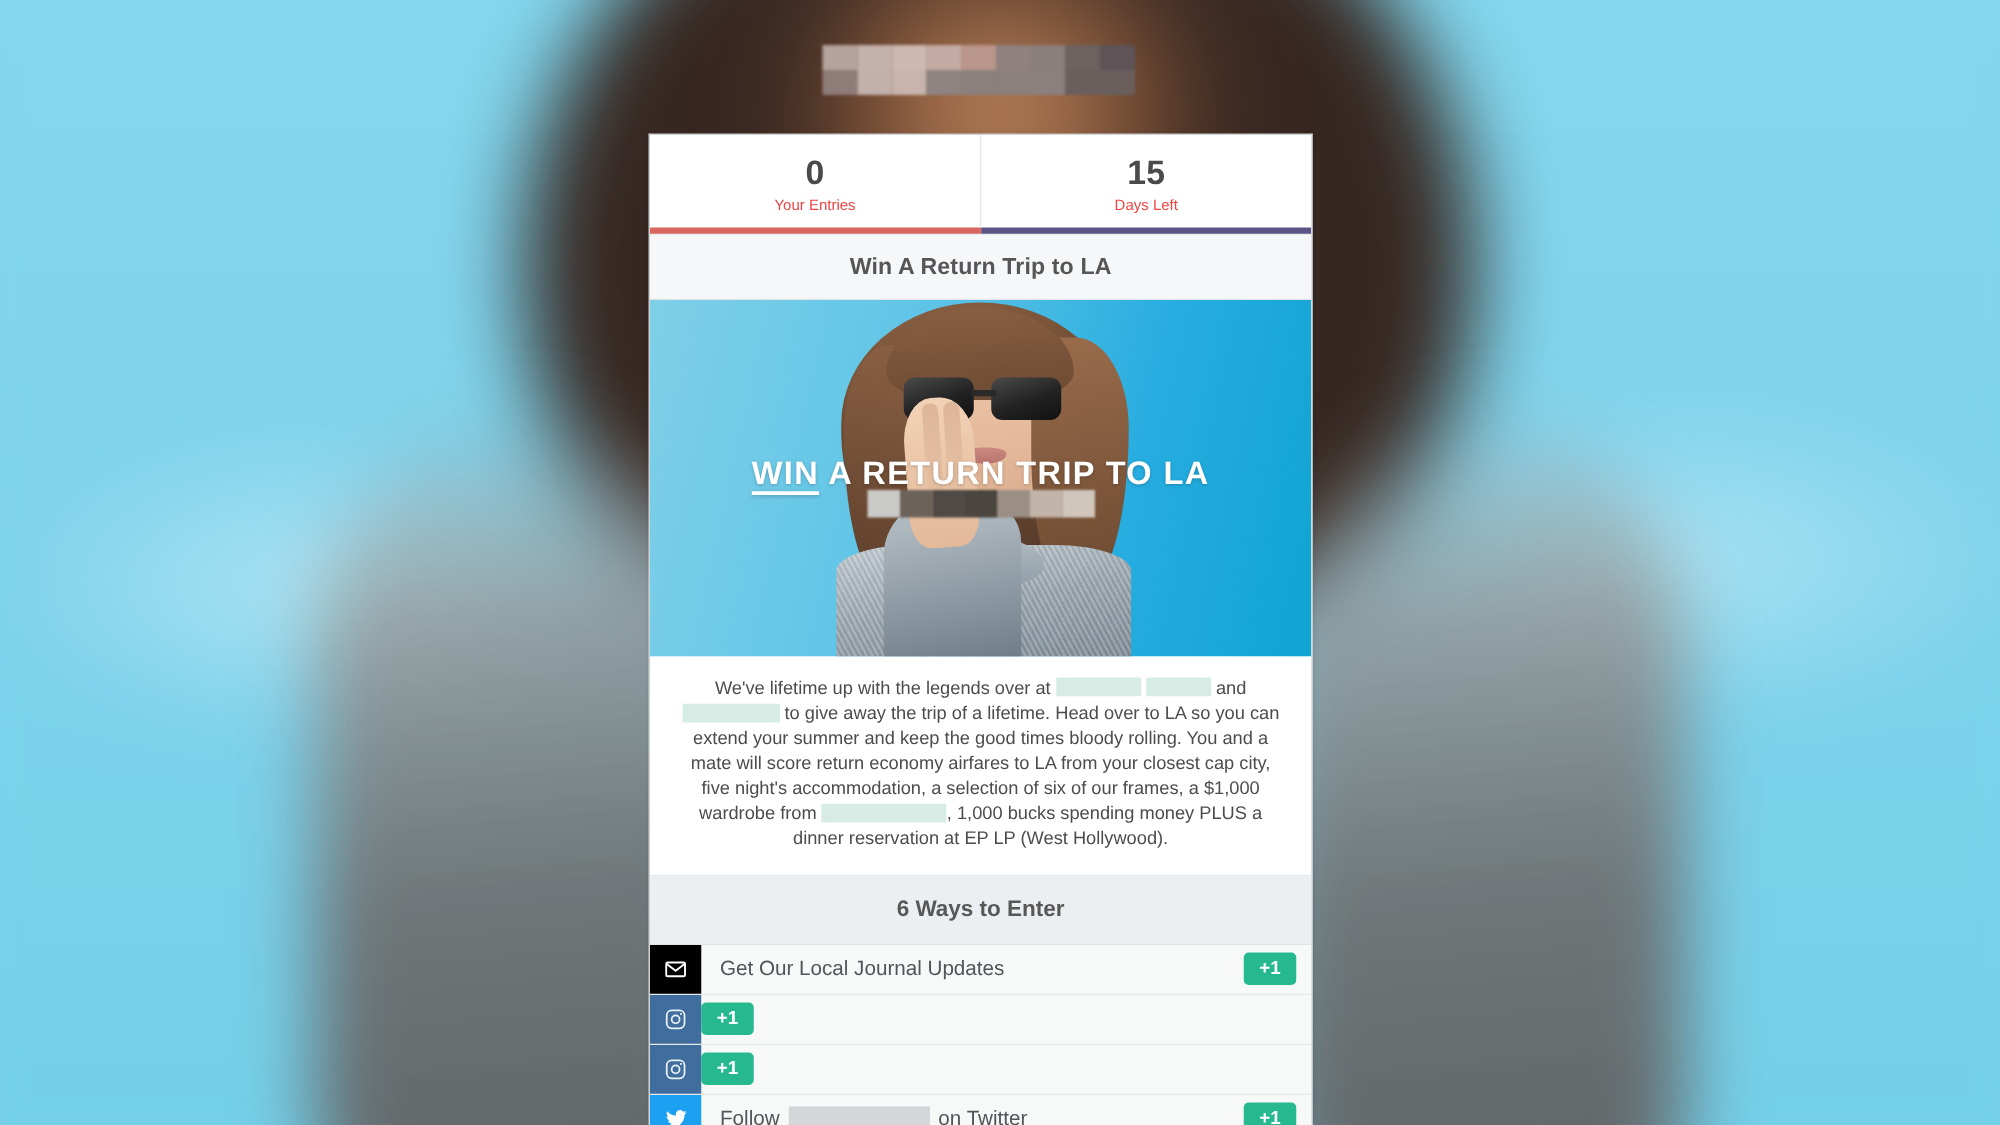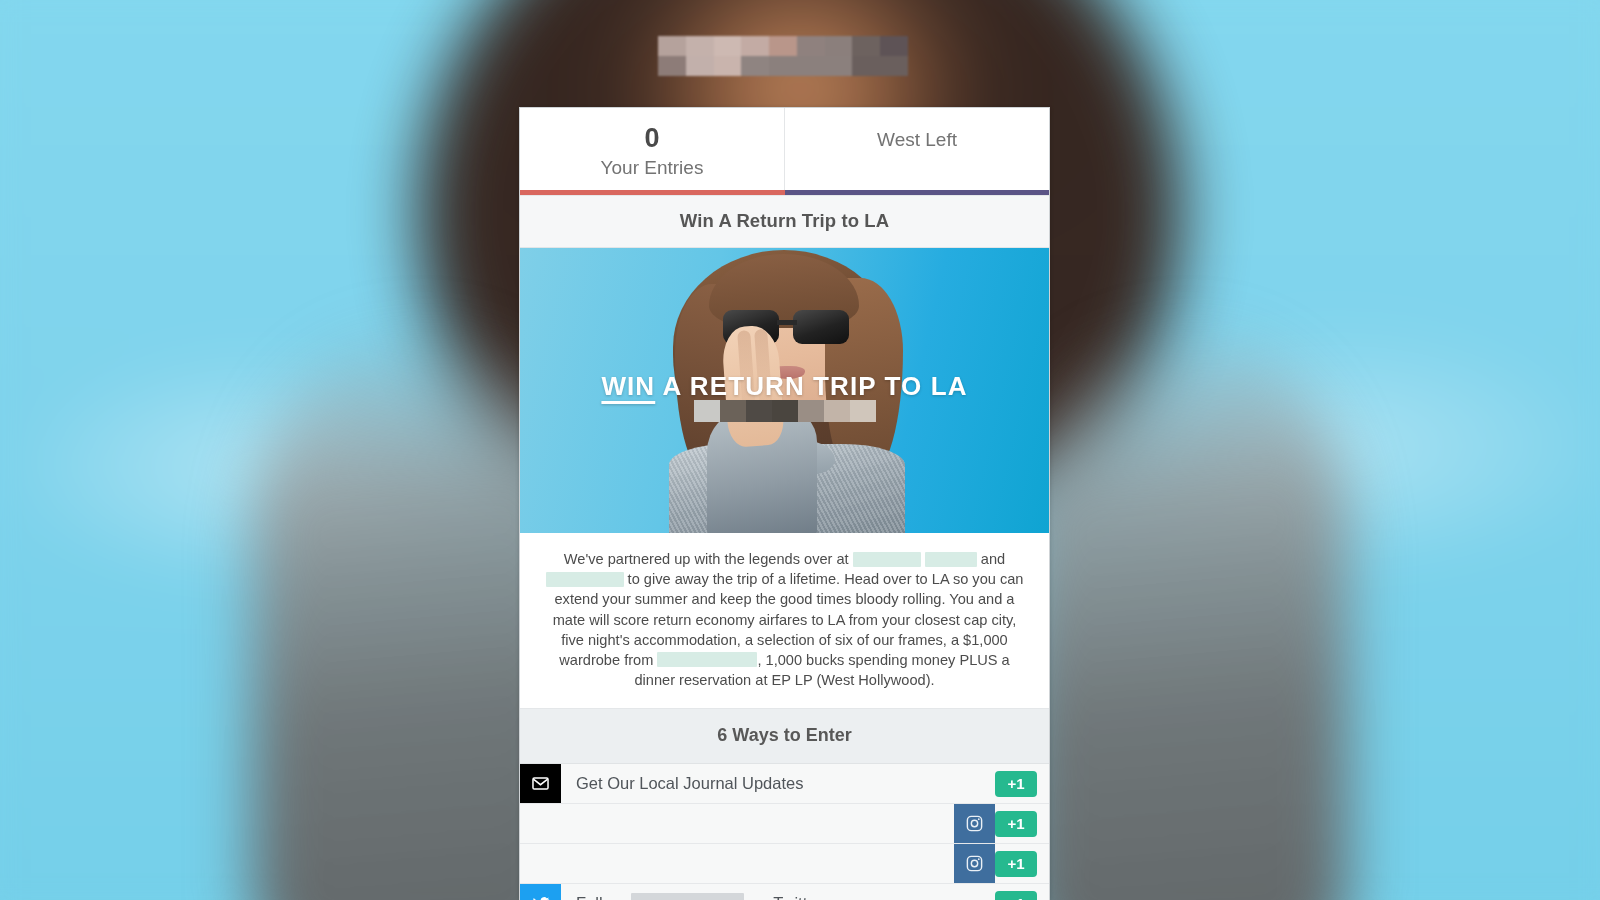--- a/index.html
+++ b/index.html
@@ -101,22 +101,22 @@
   }
   .counter + .counter { border-left: 1px solid #e4e6e8; }
   .counter-value {
     font-size: 27px;
     font-weight: bold;
     color: #4a4a4a;
     line-height: 1.05;
     letter-spacing: .2px;
   }
   .counter-label {
-    font-size: 19px;
-    color: #737373;
+    font-size: 12px;
+    color: #ef4444;
     margin-top: 5px;
     line-height: 1.2;
   }
   .counter-rule { height: 5px; }
 
   
   .promo-title {
     background: #f6f7f8;
     border-top: 1px solid #e6e8ea;
     border-bottom: 1px solid #e2e5e7;
@@ -274,21 +274,20 @@
     border-bottom: 1px solid #e0e3e5;
   }
 
   
   .entry-row {
     display: flex;
     align-items: stretch;
     height: 40px;
     background: #f7f8f8;
     border-bottom: 1px solid #e6e8ea;
-    justify-content: flex-end;
   }
   .entry-icon {
     width: 41px;
     flex: 0 0 41px;
     display: flex;
     align-items: center;
     justify-content: center;
   }
   .entry-icon svg { display: block; }
   .entry-label {
@@ -357,21 +356,22 @@
 </div>
 
 <div class="card">
 
   <div class="counters">
     <div class="counter">
       <div class="counter-value">0</div>
       <div class="counter-label">Your Entries</div>
     </div>
     <div class="counter">
-      <div class="counter-label">West Left</div>
+      <div class="counter-value">15</div>
+      <div class="counter-label">Days Left</div>
     </div>
   </div>
   <div style="display:flex">
     <div class="counter-rule" id="rule-0" style="flex: 1 1 0%; background: rgb(217, 103, 95);"></div>
     <div class="counter-rule" id="rule-1" style="flex: 1 1 0%; background: rgb(91, 84, 134);"></div>
   </div>
 
   <div class="promo-title">Win A Return Trip to LA</div>
 
   <div class="hero">
@@ -400,21 +400,21 @@
         <i style="background: rgb(107, 98, 89);"></i>
         <i style="background: rgb(79, 74, 69);"></i>
         <i style="background: rgb(74, 69, 63);"></i>
         <i style="background: rgb(154, 142, 133);"></i>
         <i style="background: rgb(194, 180, 168);"></i>
         <i style="background: rgb(208, 198, 187);"></i>
       </div>
   </div>
 
   <div class="desc">
-    <span>We've partnered up with the legends over at</span>
+    <span>We've lifetime up with the legends over at</span>
     <span class="blk b1"></span>
     <span class="blk b2"></span>
     <span>and</span>
     <span class="blk b3"></span>
     <span>to give away the trip of a lifetime. Head over to LA so you can extend your summer and keep the good times bloody rolling. You and a mate will score return economy airfares to LA from your closest cap city, five night's accommodation, a selection of six of our frames, a $1,000 wardrobe from</span>
     <span class="blk b4"></span><span>, 1,000 bucks spending money PLUS a dinner reservation at EP LP (West Hollywood).</span>
   </div>
 
   <div class="ways-title">6 Ways to Enter</div>
 

